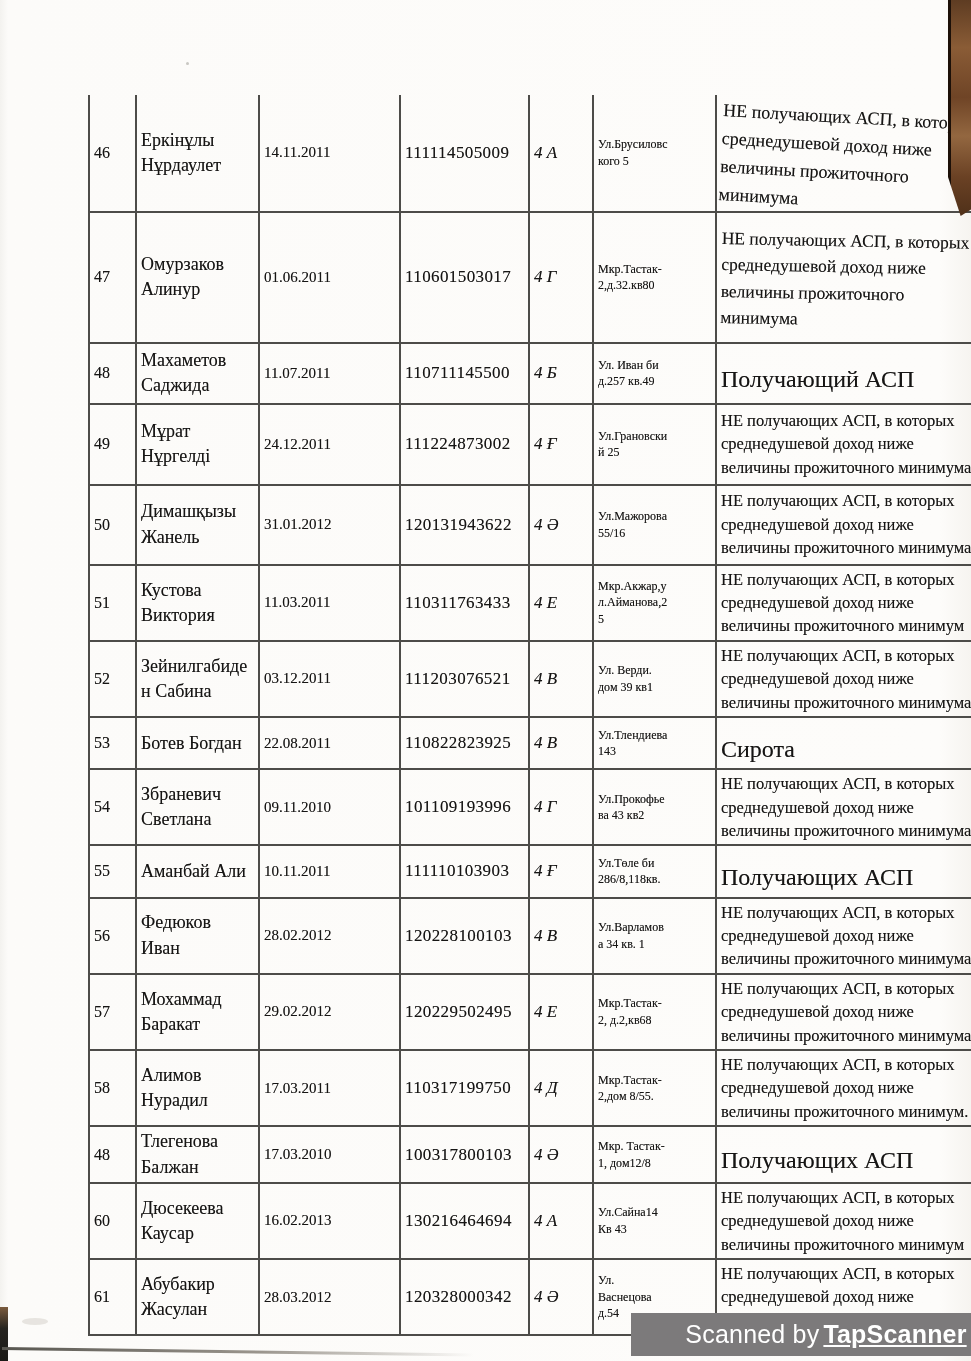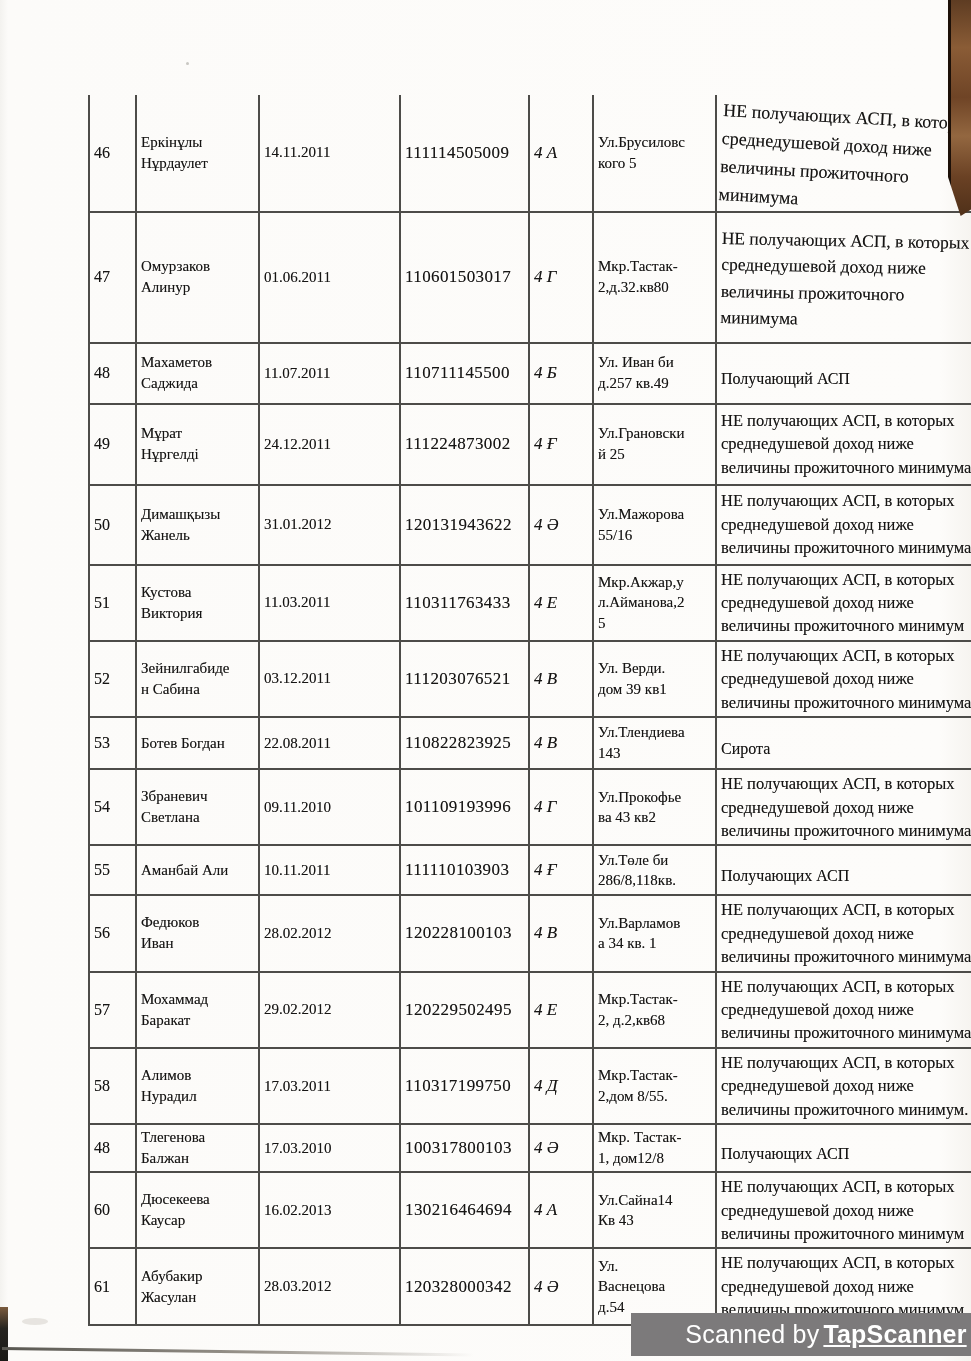--- a/index.html
+++ b/index.html
@@ -26,29 +26,29 @@
   }
   table.doc tr:first-child td{border-top:none;}
   
   tr.r1 {height:103px;} tr.r2 {height:131px;} tr.r3 {height:61px;}
   tr.r4 {height:81px;}  tr.r5 {height:80px;}  tr.r6 {height:76px;}
   tr.r7 {height:71px;}  tr.r8 {height:52px;}  tr.r9 {height:74px;}
   tr.r10{height:50px;}  tr.r11{height:70px;}  tr.r12{height:70px;}
   tr.r13{height:61px;}  tr.r14{height:46px;}  tr.r15{height:66px;}
   tr.r16{height:70px;}
   .c-num   {font-size:16px;padding-left:12px;}
-  .c-name  {font-size:15px;padding-left:10px;line-height:1.4;white-space:pre-line;}
+  .c-name  {font-size:18px;padding-left:10px;line-height:1.4;white-space:pre-line;}
   .c-date  {font-size:15px;padding-left:18px;}
   .c-iin   {font-size:17px;text-align:left;letter-spacing:.4px;}
   .c-class {font-size:17px;padding-left:12px;font-style:italic;}
-  .c-addr  {font-size:15px;padding-left:8px;line-height:1.38;white-space:pre-line;}
+  .c-addr  {font-size:12px;padding-left:8px;line-height:1.38;white-space:pre-line;}
   .c-status{font-size:16.5px;padding-left:10px;line-height:1.42;}
   .c-status .st{display:inline-block;white-space:pre-line;}
   
-  tr.r3 .st, tr.r8 .st, tr.r10 .st, tr.r14 .st{font-size:16px;margin-top:12px;}
+  tr.r3 .st, tr.r8 .st, tr.r10 .st, tr.r14 .st{font-size:24px;margin-top:12px;}
   
   tr.r1 .st{transform:rotate(3.2deg);transform-origin:0 50%;font-size:18px;line-height:1.55;}
   tr.r2 .st{transform:rotate(1.1deg);transform-origin:0 50%;font-size:17.5px;line-height:1.5;}
   
   .curl{
     position:absolute;right:0;top:0;width:20px;height:216px;z-index:5;
     background:linear-gradient(180deg,#5e3c22 0,#8a5c36 22%,#6f4426 45%,#936740 63%,#6a4124 82%,#4f3019 100%);
     border-left:3px solid #1c1008;
     clip-path:polygon(0 0,100% 0,100% 97%,55% 100%,0 82%);
     box-shadow:-6px 3px 9px rgba(140,110,80,.28);

